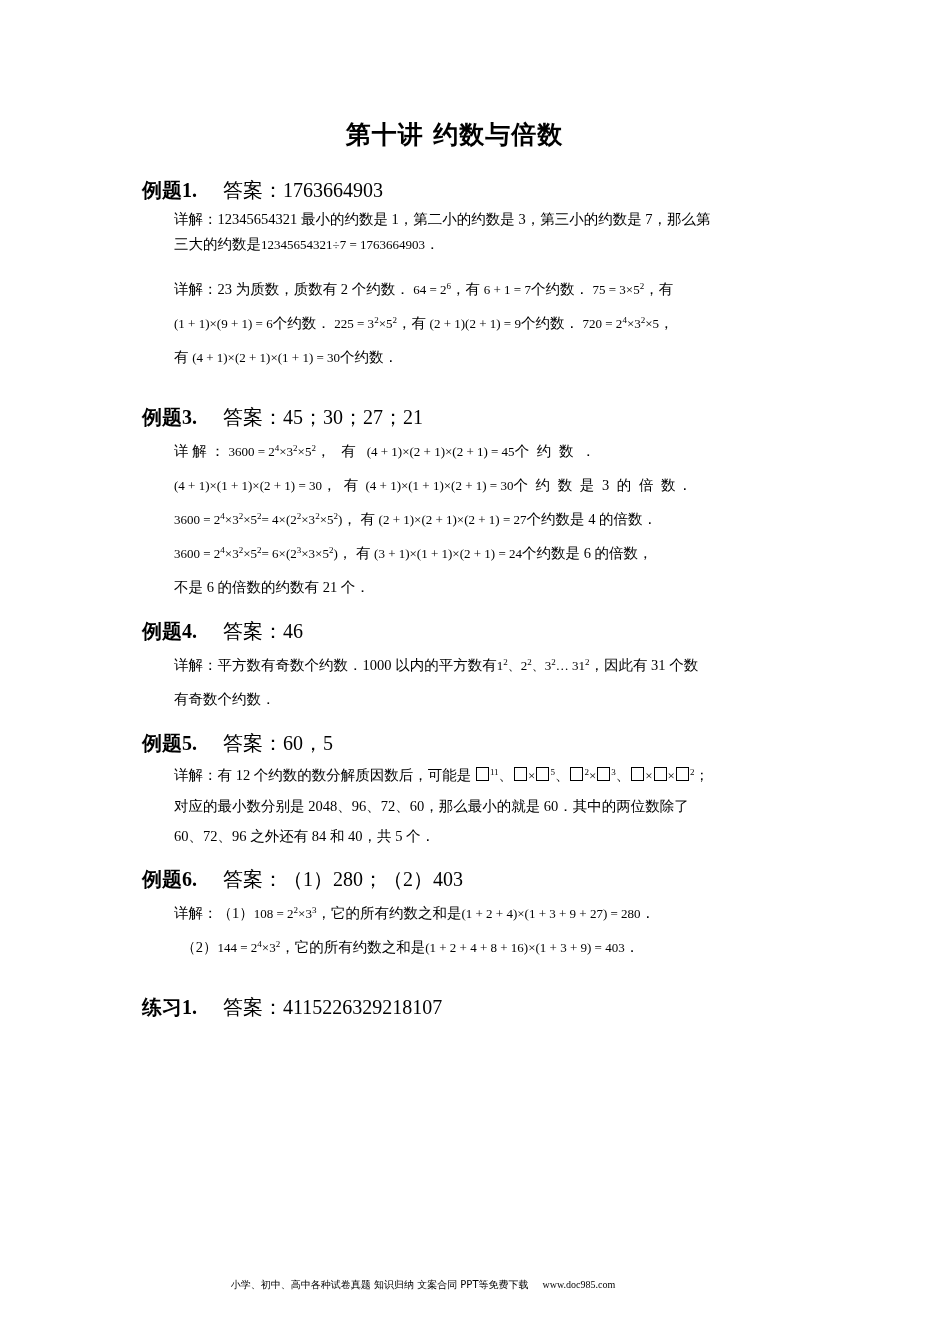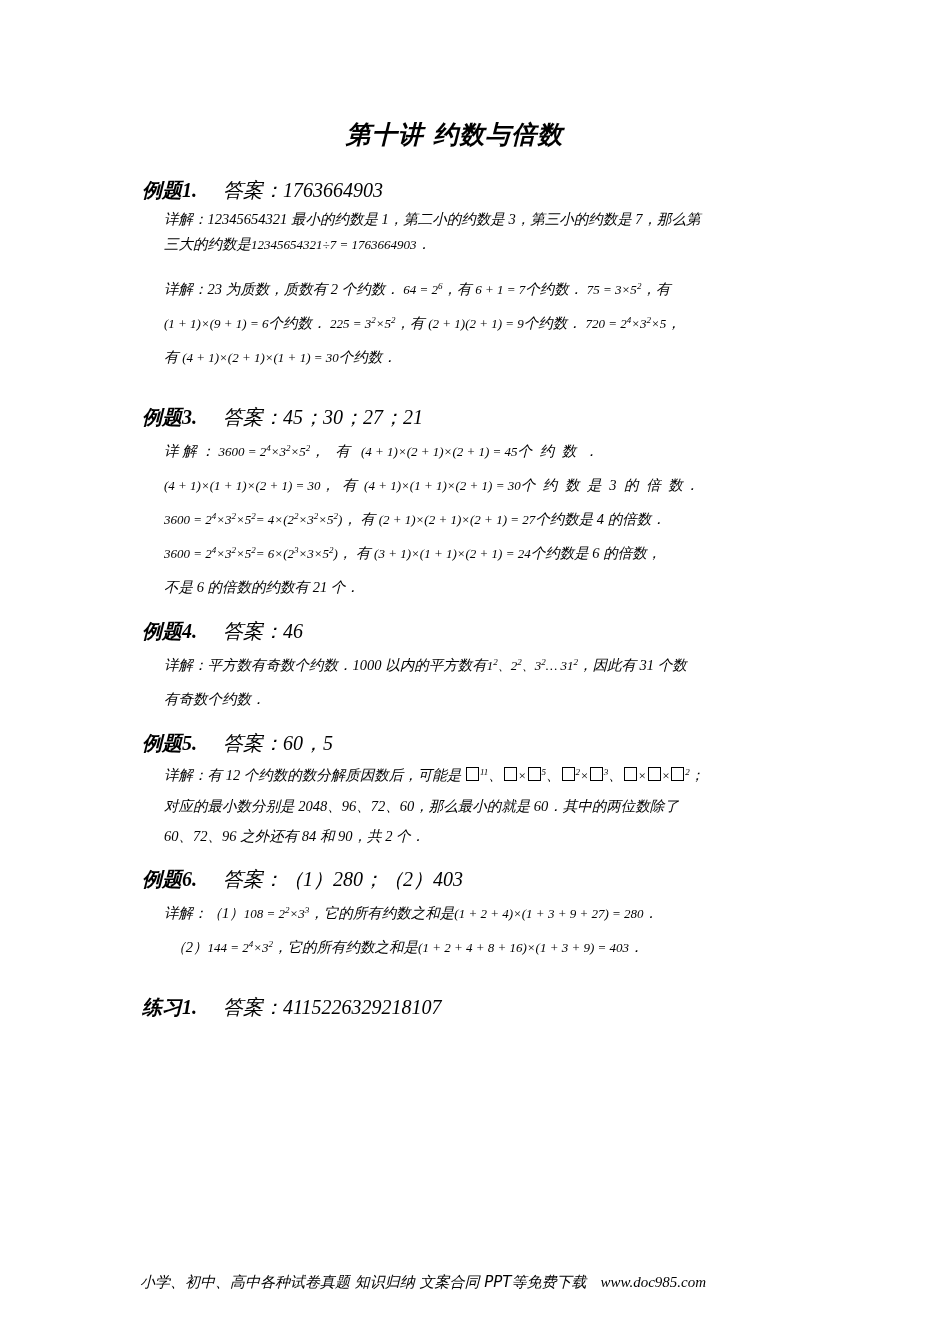--- a/index.html
+++ b/index.html
@@ -11,21 +11,20 @@
     color: #000000;
     position: relative;
     overflow: hidden;
   }
   .page {
     position: relative;
     width: 846px;
     height: 1344px;
     box-sizing: border-box;
     padding: 118px 79px 0 142px;
-    font-style: italic;
   }
   .doc-title {
     text-align: center;
     font-size: 25px;
     font-weight: bold;
     letter-spacing: 1px;
     margin: 0 0 26px 0;
     font-family: "DejaVu Sans", sans-serif;
   }
   .block { margin-bottom: 14px; }
@@ -34,21 +33,21 @@
     margin-bottom: 3px;
     white-space: nowrap;
   }
   .label {
     font-weight: bold;
     font-family: "Liberation Serif", serif;
   }
   .ans-gap { display: inline-block; width: 26px; }
   .detail {
     font-size: 14.5px;
-    margin-left: 22px;
+    margin-left: 32px;
     line-height: 1.75;
     text-align: justify;
   }
   .m {
     font-family: "Liberation Serif", serif;
     font-size: 13px;
     white-space: nowrap;
   }
   .m sup { font-size: 9px; vertical-align: super; }
   .box {
@@ -61,21 +60,21 @@
   }
   .spaced { letter-spacing: 2px; }
   .line-sp { line-height: 2.35; }
   .gapline { height: 16px; }
   .footer {
     position: absolute;
     left: 0;
     right: 0;
     bottom: 52px;
     text-align: center;
-    font-size: 15px;
+    font-size: 10px;
     font-family: "DejaVu Sans", sans-serif;
     color: #000;
   }
   .footer .url { font-family: "Liberation Serif", serif; }
   .footer .sep { display:inline-block; width: 14px; }
 </style>
 </head>
 <body>
 
 <div class="page">
@@ -162,21 +161,21 @@
   <div class="block">
     <div class="ans-line">
       <span class="label">例题5.</span><span class="ans-gap"></span><span>答案：</span><span>60，5</span>
     </div>
     <div class="detail" style="line-height:2.1">
       <div>
         <span>详解：有 12 个约数的数分解质因数后，可能是</span>
         <span class="m"><span class="box"></span><sup>11</sup></span><span>、</span><span class="m"><span class="box"></span>×<span class="box"></span><sup>5</sup></span><span>、</span><span class="m"><span class="box"></span><sup>2</sup>×<span class="box"></span><sup>3</sup></span><span>、</span><span class="m"><span class="box"></span>×<span class="box"></span>×<span class="box"></span><sup>2</sup></span><span>；</span>
       </div>
       <div>对应的最小数分别是 2048、96、72、60，那么最小的就是 60．其中的两位数除了</div>
-      <div>60、72、96 之外还有 84 和 90，共 2 个．</div>
+      <div>60、72、96 之外还有 84 和 40，共 5 个．</div>
     </div>
   </div>
 
   <div class="block">
     <div class="ans-line">
       <span class="label">例题6.</span><span class="ans-gap"></span><span>答案：</span><span>（1）280；（2）403</span>
     </div>
     <div class="detail line-sp">
       <div>
         <span>详解：（1）</span><span class="m"><span>108 = 2</span><sup>2</sup><span>×3</span><sup>3</sup></span><span>，它的所有约数之和是</span><span class="m">(1 + 2 + 4)×(1 + 3 + 9 + 27) = 280</span><span>．</span>

